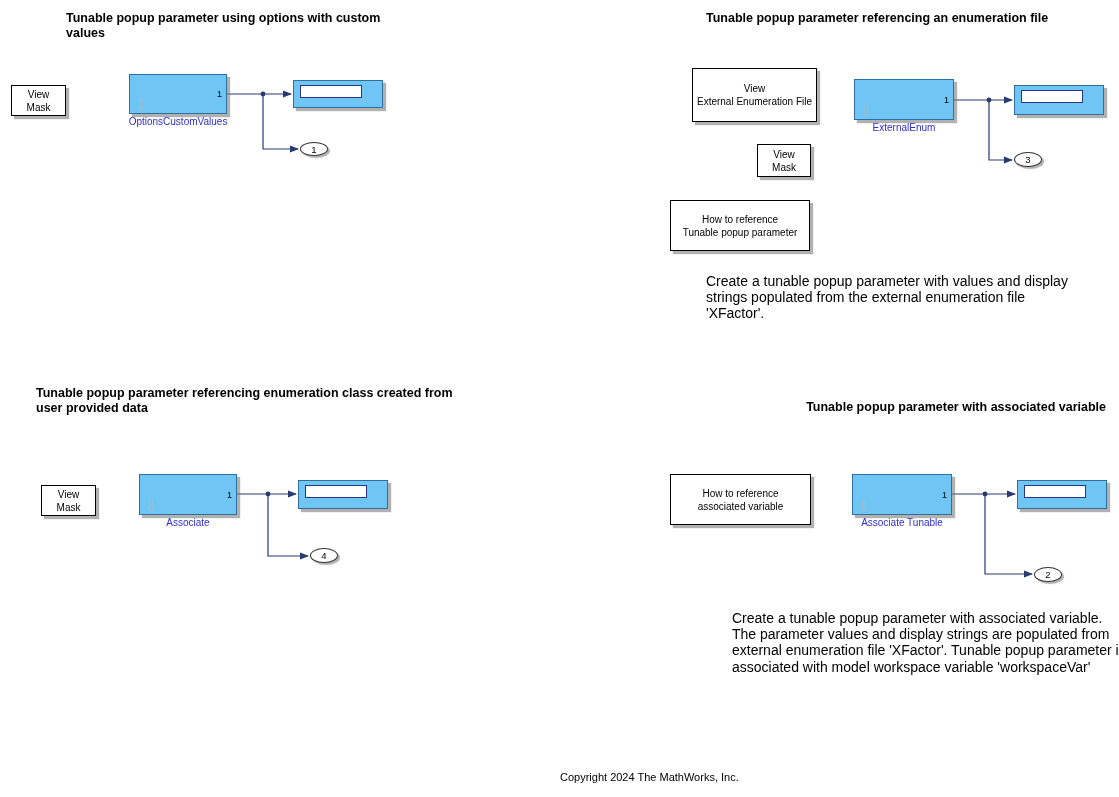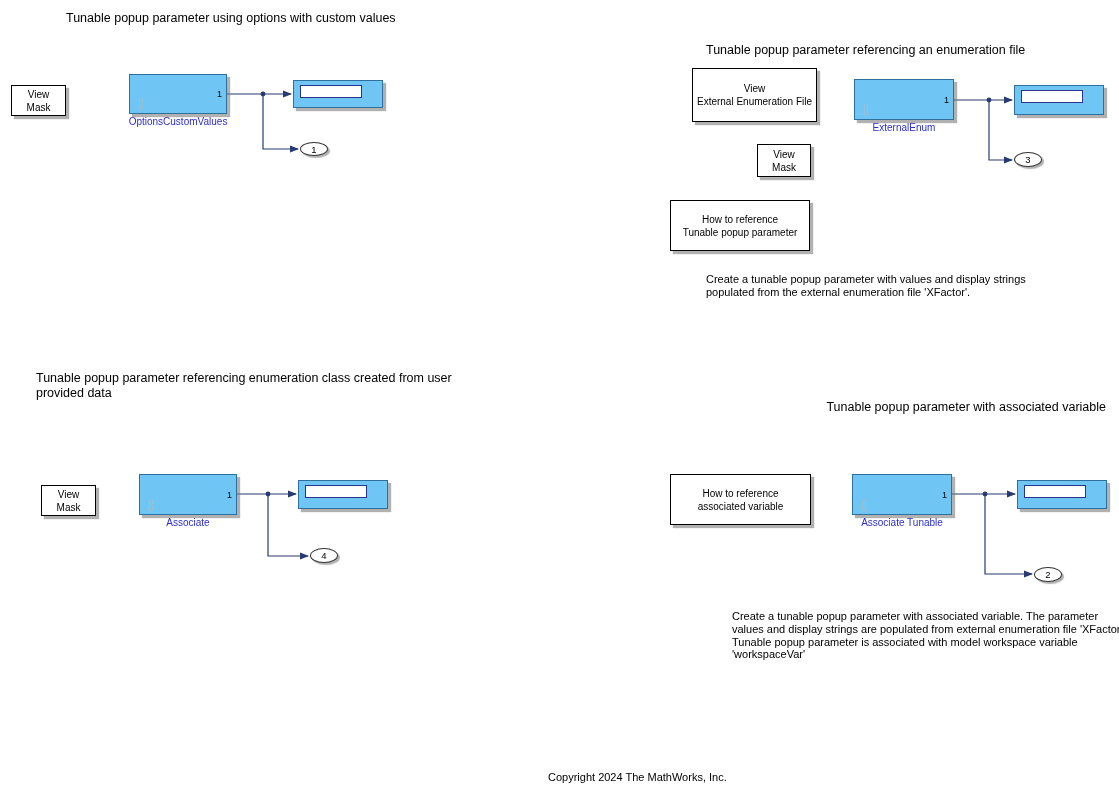--- a/index.html
+++ b/index.html
@@ -12,27 +12,27 @@
     position: relative;
     overflow: hidden;
   }
   .canvas { position: absolute; inset: 0; }
   #wires { position: absolute; left: 0; top: 0; }
   .wire { fill: none; stroke: var(--wire-color, #273b72); stroke-width: 1.2; }
   .dot  { fill: var(--wire-color, #273b72); }
 
   .heading {
     position: absolute;
-    font-weight: 400;
+    font-weight: 700;
     font-size: 12.5px;
     line-height: 1.2;
   }
   .para {
     position: absolute;
-    font-size: 11px;
+    font-size: 14px;
     line-height: 1.16;
   }
   .annotation-block {
     position: absolute;
     background: #ffffff;
     border: 1px solid #000000;
     box-shadow: 3px 3px 1px rgba(125,125,125,0.6);
     display: flex; align-items: center; justify-content: center;
     text-align: center;
   }
@@ -84,21 +84,21 @@
   }
   .outport {
     position: absolute;
     background: #ffffff;
     border: 1px solid #333333;
     border-radius: 50%;
     box-shadow: 2px 2px 1px rgba(125,125,125,0.6);
     display: flex; align-items: center; justify-content: center;
     font-size: 9.5px;
   }
-  .footer { position: absolute; font-size: 11px; }
+  .footer { position: absolute; font-size: 11px; margin-left: 12px; }
 </style>
 </head>
 <body>
 
 <div class="canvas">
 
   <svg id="wires" width="1119" height="797">
     <defs>
       <marker id="arr" viewBox="0 0 8 6" markerWidth="8" markerHeight="6" refX="7" refY="3" orient="auto">
         <path d="M0,0 L8,3 L0,6 Z" fill="#273b72"></path>
@@ -135,21 +135,21 @@
   </div>
 
   <div class="display-block" style="left:293px; top:80px; width:90px; height:28px;">
     <span class="display-inner"></span>
   </div>
 
   <div class="outport" style="left:300px; top:142px; width:28px; height:14px;">
     <span>1</span>
   </div>
 
-  <div class="heading" style="left:706px; top:11px; width:400px;margin-top:32px;">Tunable popup parameter referencing an enumeration file</div>
+  <div class="heading" style="left:706px; top:11px; width:400px;">Tunable popup parameter referencing an enumeration file</div>
 
   <div class="annotation-block" style="left:692px; top:68px; width:125px; height:54px;">
     <span>View
 External Enumeration File</span>
   </div>
 
   <div class="popup-block" style="left:854px; top:79px; width:100px; height:41px;">
     <span class="mask-icon">⇩</span>
     <span class="port-num">1</span>
     <span class="block-name">ExternalEnum</span>
@@ -168,21 +168,21 @@
 Mask</span>
   </div>
 
   <div class="annotation-block" style="left:670px; top:200px; width:140px; height:51px;">
     <span>How to reference
 Tunable popup parameter</span>
   </div>
 
   <div class="para" style="left:706px; top:273px; width:368px;">Create a tunable popup parameter with values and display strings populated from the external enumeration file 'XFactor'.</div>
 
-  <div class="heading" style="left:36px; top:371px; width:445px;">Tunable popup parameter referencing enumeration class created from user provided data</div>
+  <div class="heading" style="left:36px; top:386px; width:445px;">Tunable popup parameter referencing enumeration class created from user provided data</div>
 
   <div class="annotation-block" style="left:41px; top:485px; width:55px; height:31px;">
     <span>View
 Mask</span>
   </div>
 
   <div class="popup-block" style="left:139px; top:474px; width:98px; height:41px;">
     <span class="mask-icon">⇩</span>
     <span class="port-num">1</span>
     <span class="block-name">Associate</span>

